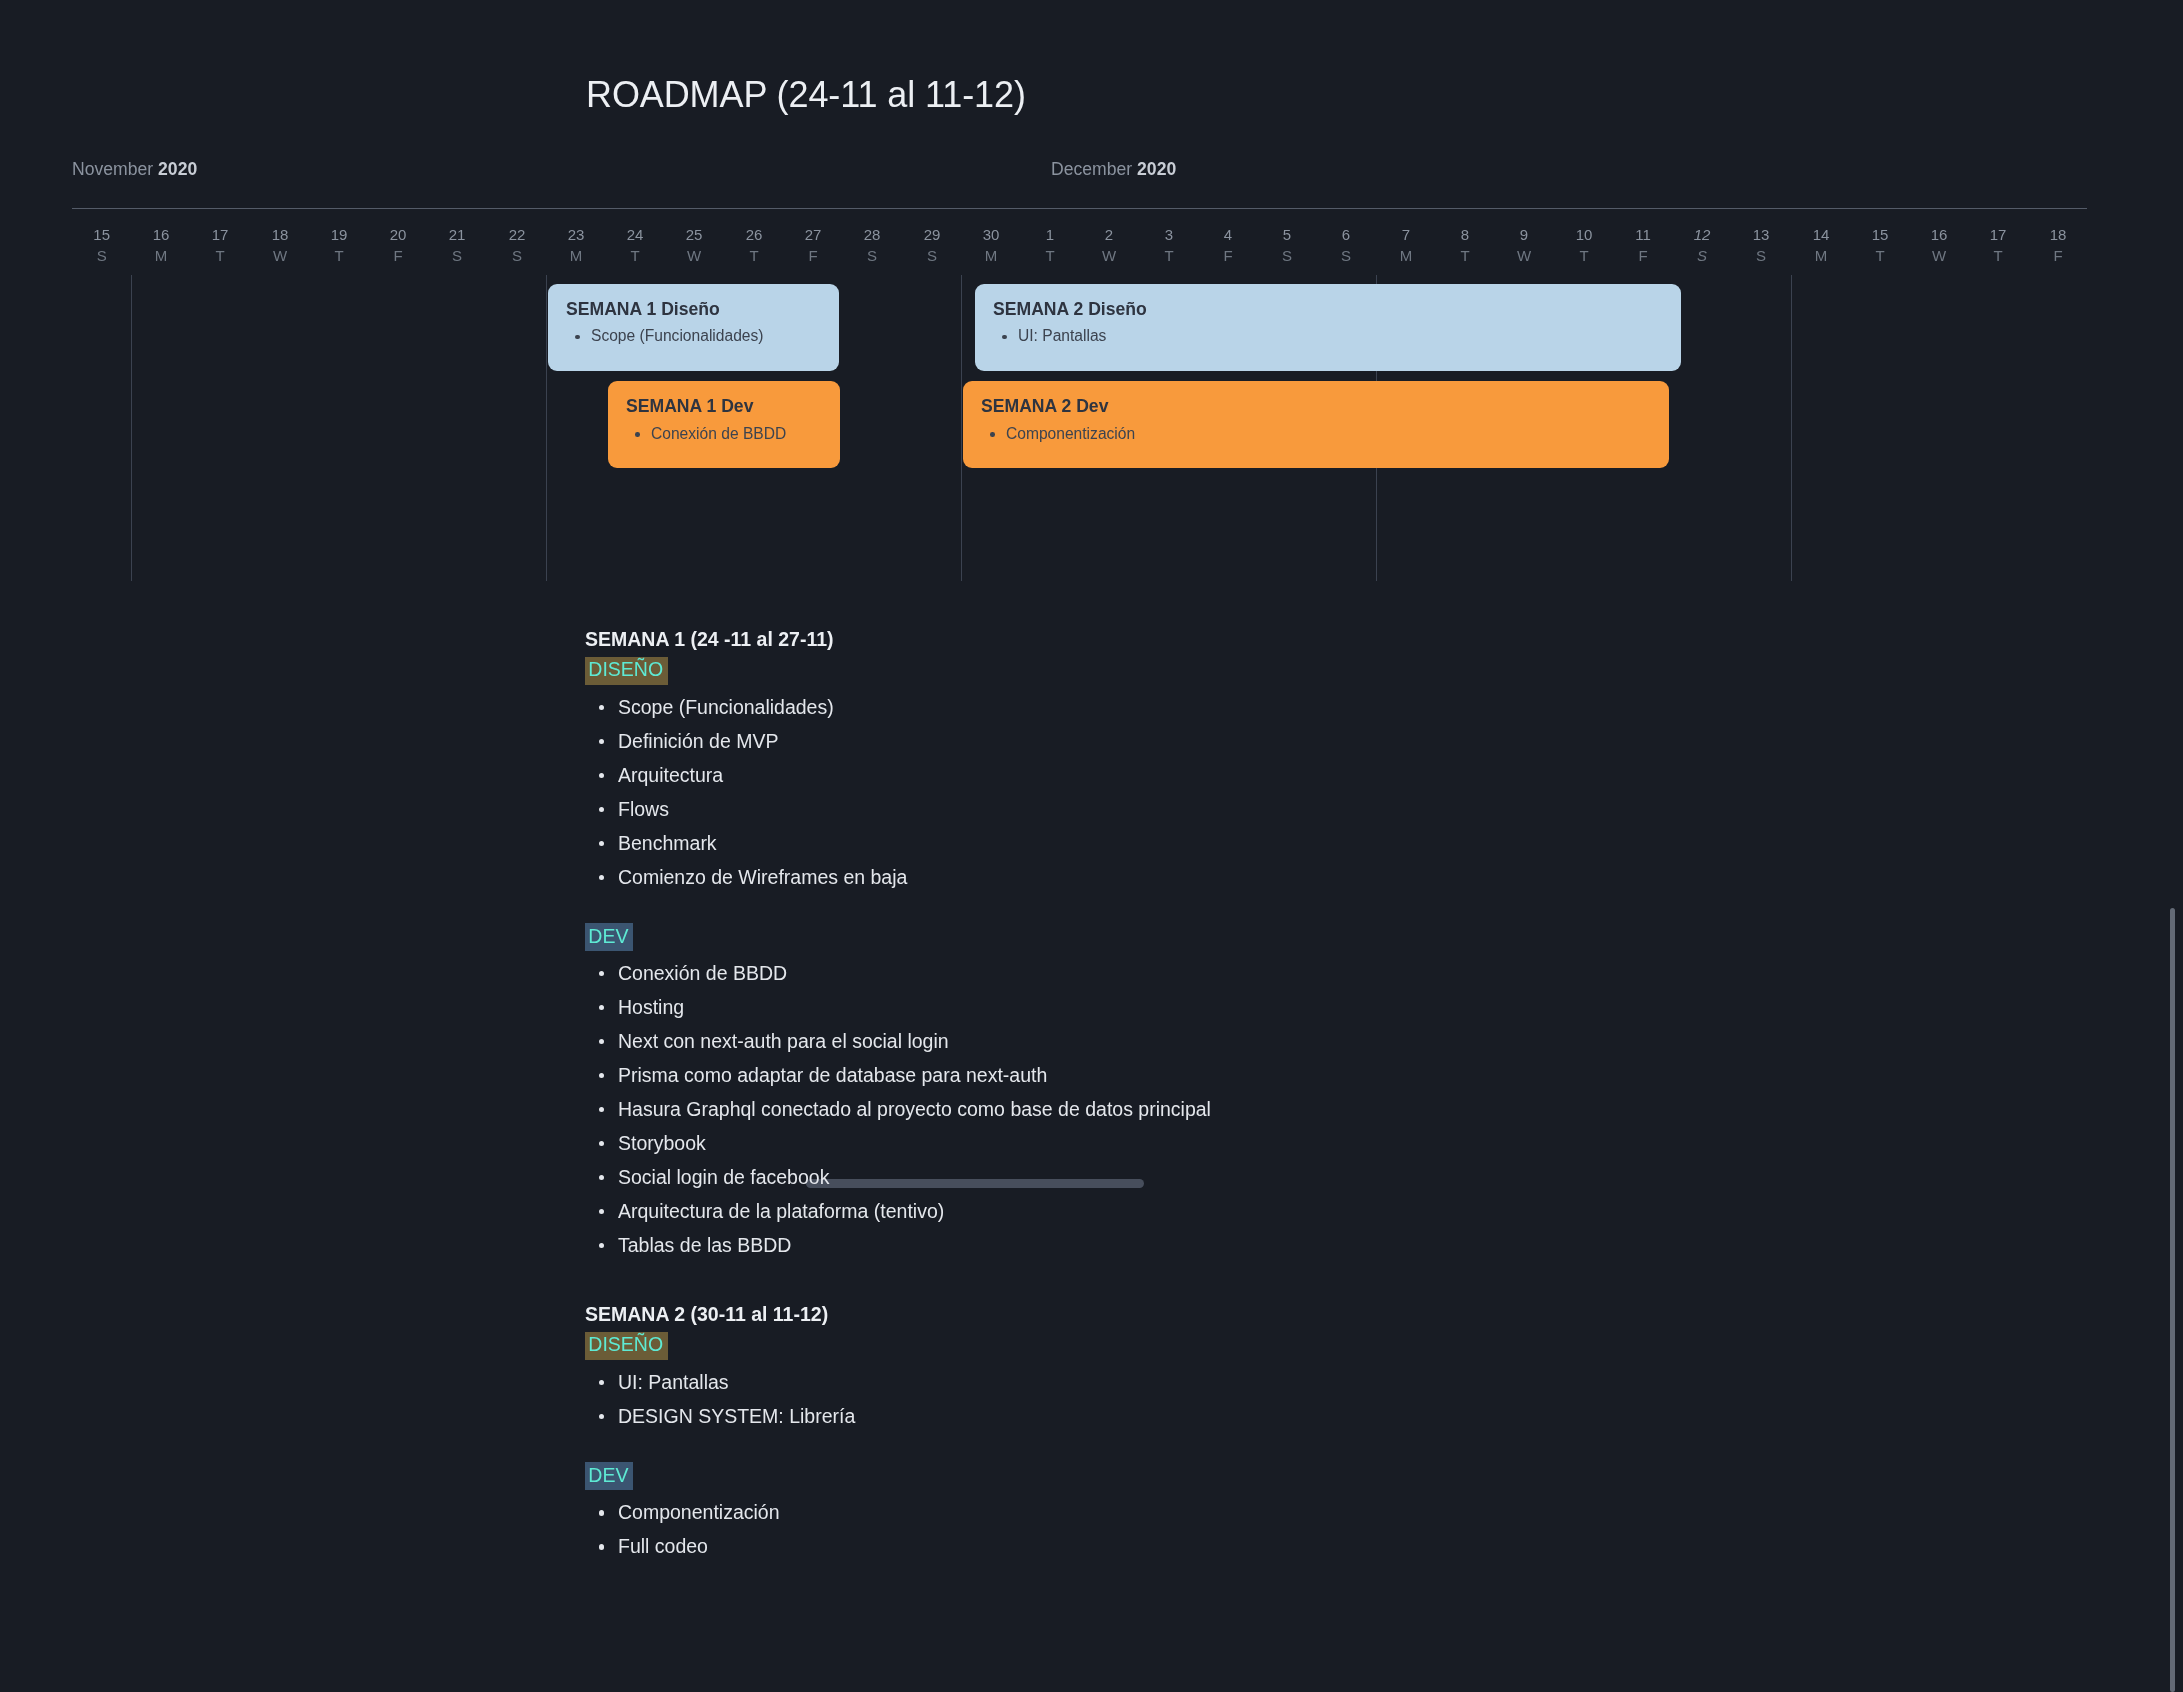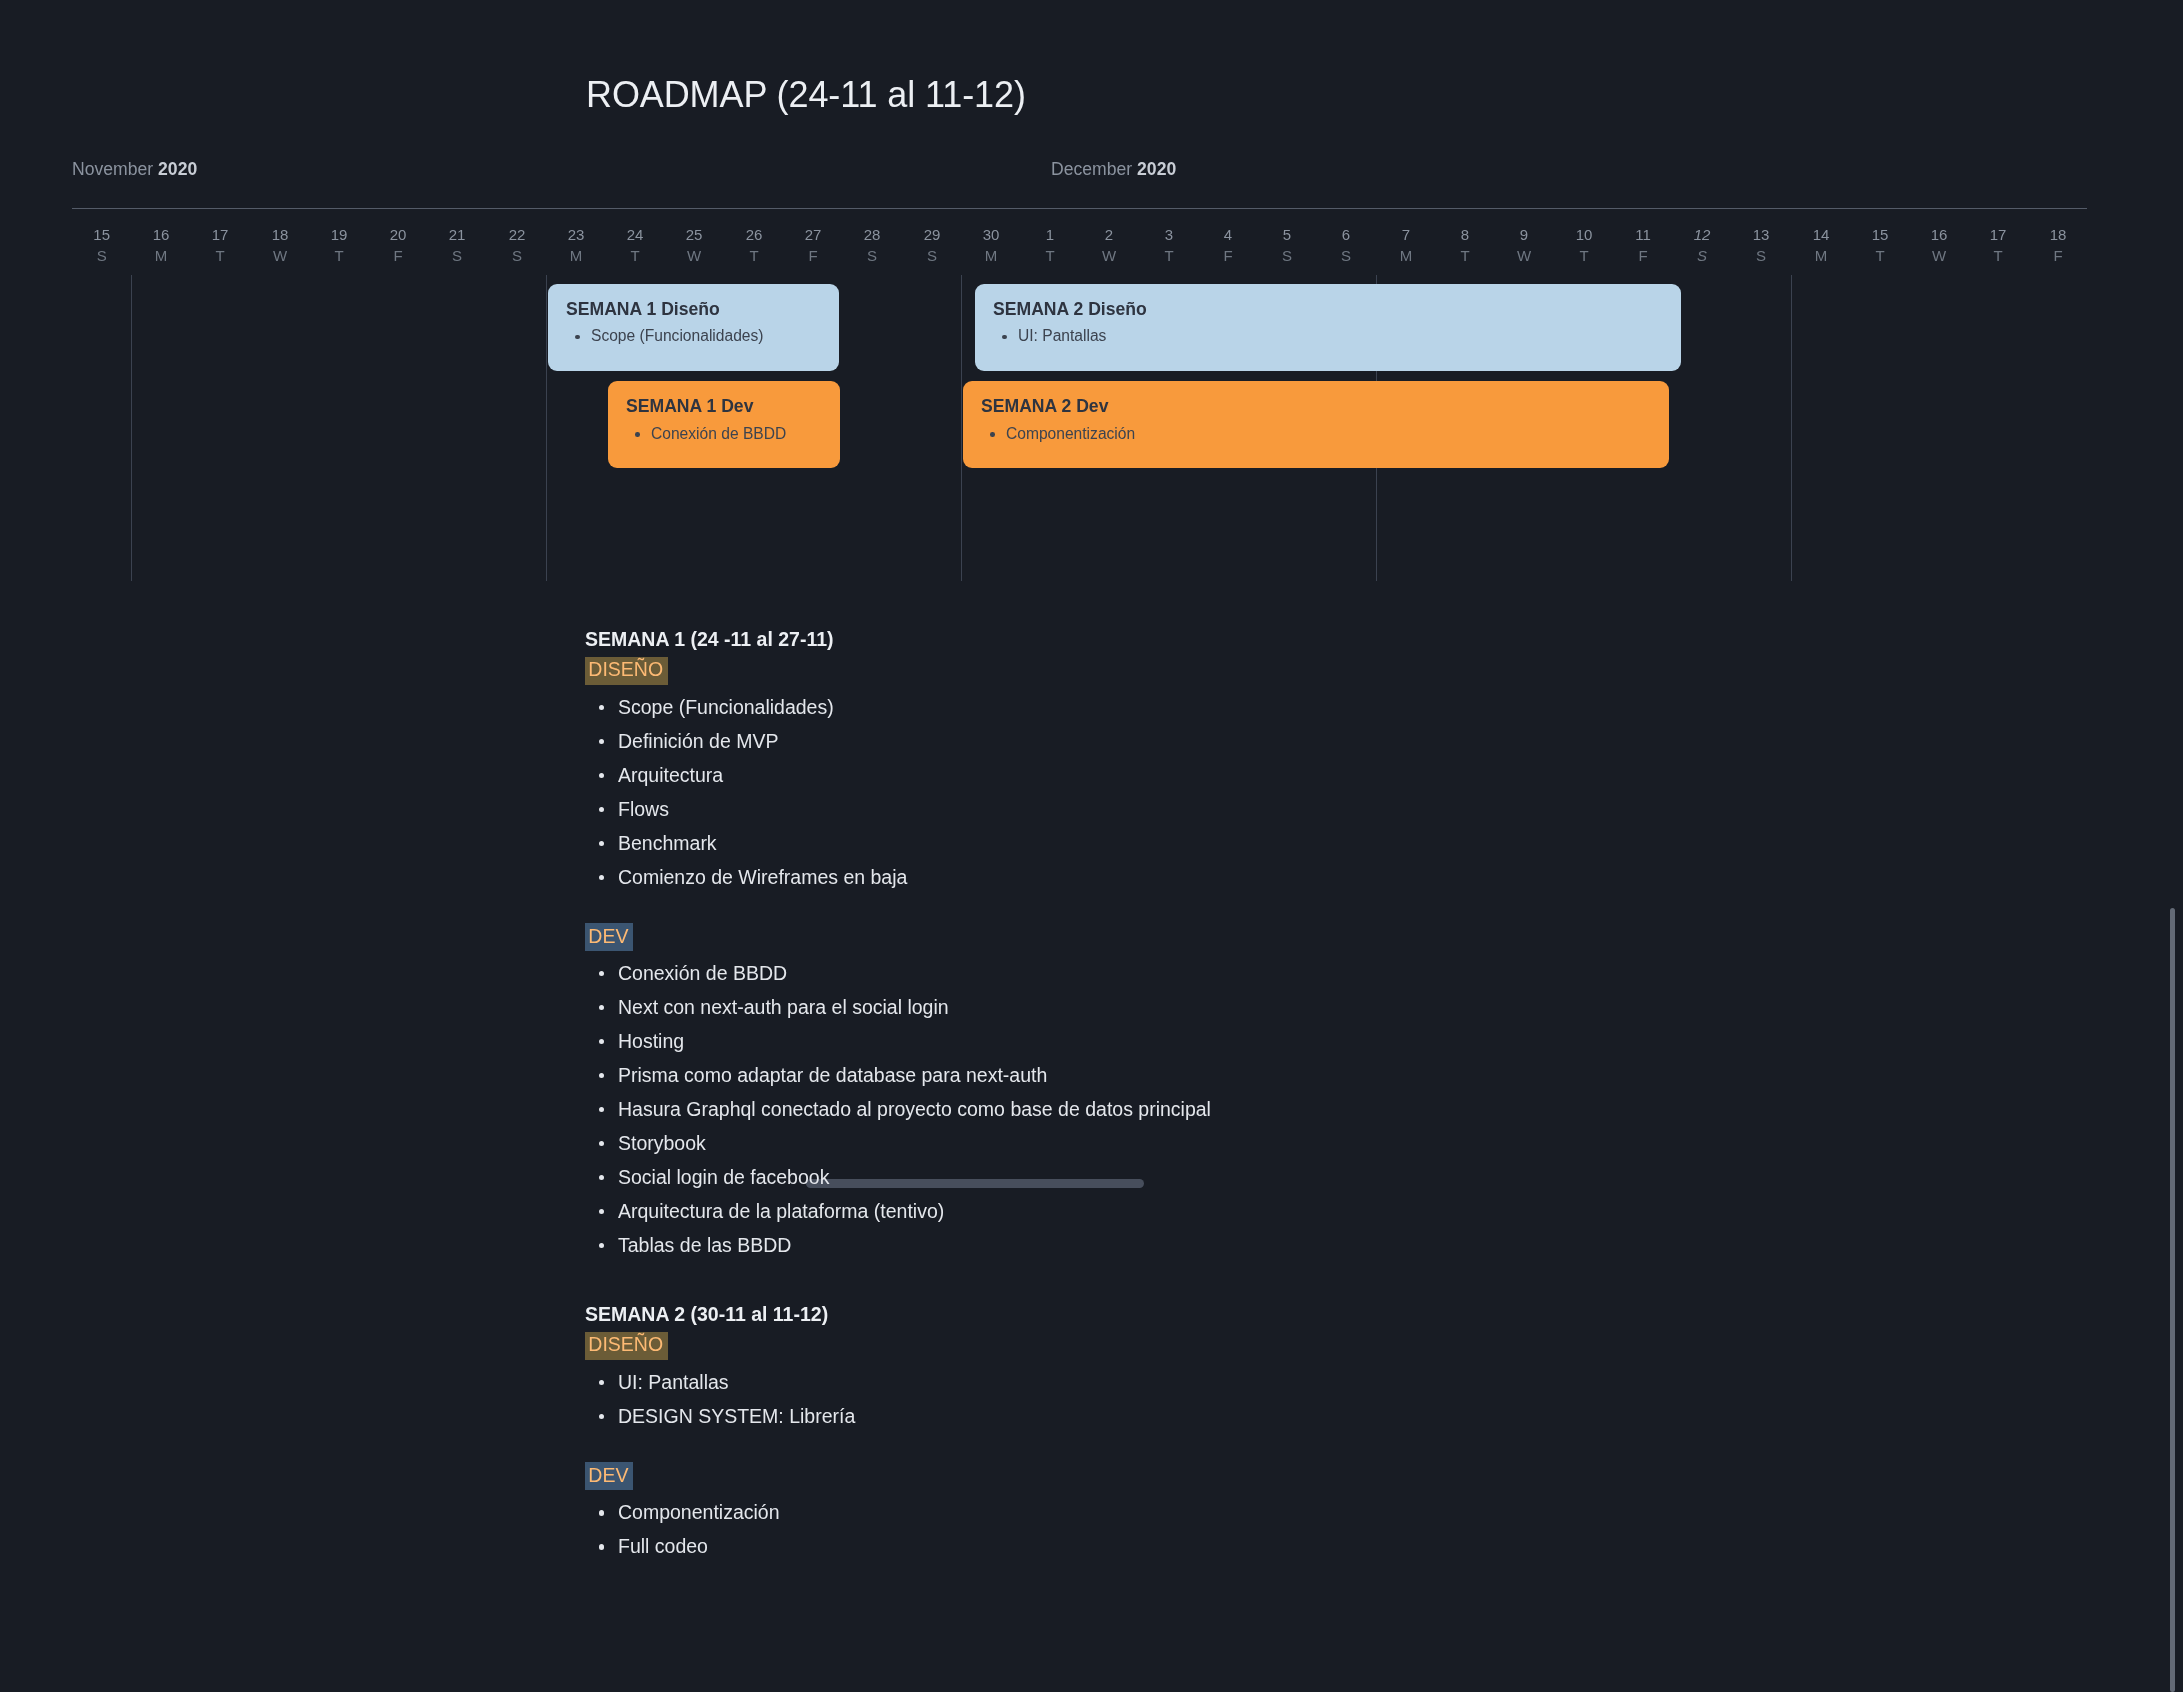--- a/index.html
+++ b/index.html
@@ -197,21 +197,21 @@
     line-height: 29px;
     margin: 0 0 2.6px 0;
     white-space: nowrap;
   }
   .badge {
     display: inline-block;
     font-size: 19.5px;
     font-weight: 400;
     line-height: 25.4px;
     padding: 0.7px 4.6px 2px 3.3px;
-    color: #fdba74;
+    color: #5eead4;
     white-space: nowrap;
   }
   .badge.diseno { background: #6b5c37; }
   .badge.dev    { background: #3b5571; }
 
   ul.detail-list {
     margin: 5.2px 0 0 0;
     padding: 0;
     list-style: none;
   }
@@ -437,22 +437,22 @@
           <li>Definición de MVP</li>
           <li>Arquitectura</li>
           <li>Flows</li>
           <li>Benchmark</li>
           <li>Comienzo de Wireframes en baja</li>
         </ul>
         <div class="gap-sm"></div>
         <div><span class="badge dev">DEV</span></div>
         <ul class="detail-list">
           <li>Conexión de BBDD</li>
+          <li>Hosting</li>
           <li>Next con next-auth para el social login</li>
-          <li>Hosting</li>
           <li>Prisma como adaptar de database para next-auth</li>
           <li>Hasura Graphql conectado al proyecto como base de datos principal</li>
           <li>Storybook</li>
           <li>Social login de facebook</li>
           <li>Arquitectura de la plataforma (tentivo)</li>
           <li>Tablas de las BBDD</li>
         </ul>
       </div>
       <div class="gap-lg"></div>
       <div class="week-block">

